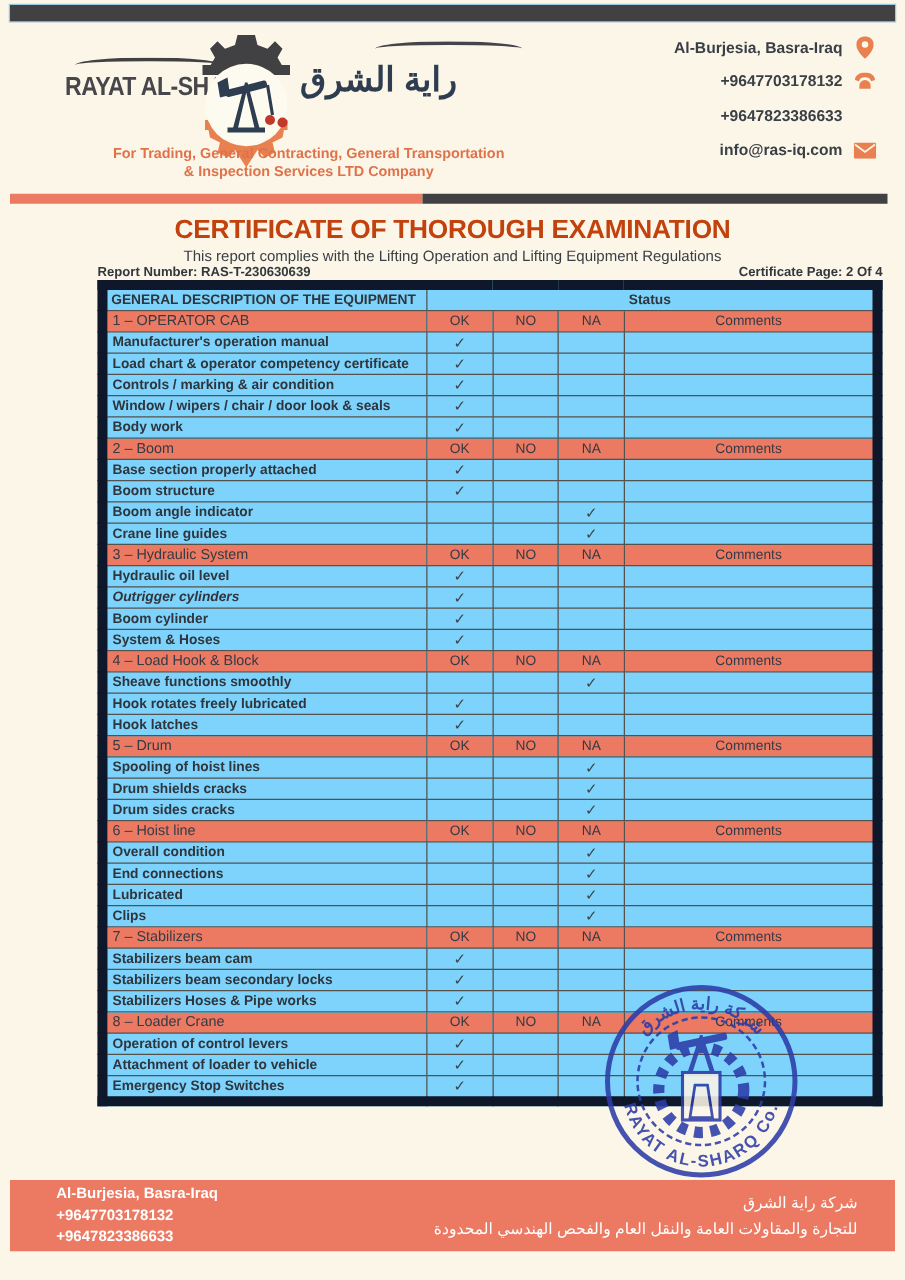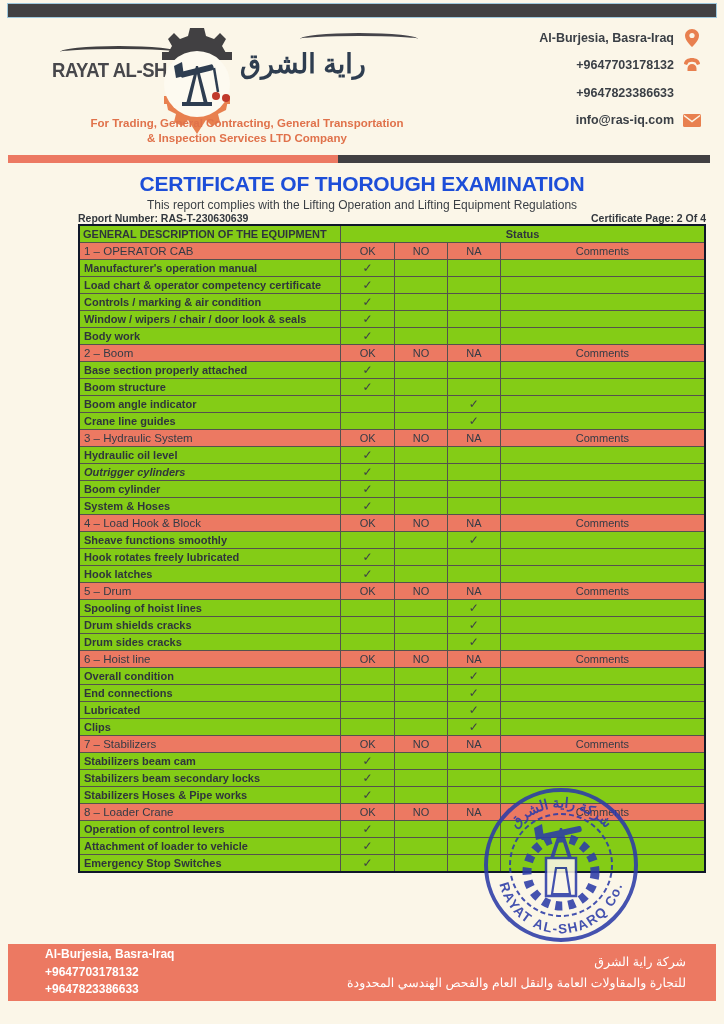--- a/index.html
+++ b/index.html
@@ -31,34 +31,34 @@
   .contact-text { font-size:12.5px; font-weight:600; color:#3A3F45; }
   .contact-ico { width:20px; height:18px; margin-left:8px; display:flex; align-items:center; justify-content:center; }
   .contact-ico svg { display:block; }
   .contact-ico.empty { visibility:hidden; }
   
   .divider { position:absolute; left:8px; top:155px; right:14px; height:8px; display:flex; }
   .divider .d1 { width:47%; background:#EC7962; }
   .divider .d2 { flex:1; background:#414042; }
   
   .cert-title { position:absolute; left:0; top:172px; width:100%; text-align:center;
-                font-size:21px; font-weight:bold; color:#1d4ed8; letter-spacing:-0.2px; }
+                font-size:21px; font-weight:bold; color:#c2410c; letter-spacing:-0.2px; }
   .cert-sub { position:absolute; left:0; top:198px; width:100%; text-align:center;
               font-size:12px; color:#3A3F45; }
   .report-line { position:absolute; left:78px; top:212px; width:628px; display:flex;
                  justify-content:space-between; font-size:10.5px; font-weight:bold; color:#33383E; }
   
   table.checklist { position:absolute; left:78px; top:224px; width:628px;
                     border-collapse:collapse; table-layout:fixed; }
   table.checklist td, table.checklist th {
     border:1px solid #55514D; font-size:11px; color:#2F353C;
     padding:1.5px 3px; height:17px; line-height:13px; vertical-align:middle;
     overflow:hidden; white-space:nowrap;
   }
-  table.checklist { border:2px solid #0f172a; background:#84cc16; }
+  table.checklist { border:8px solid #0f172a; background:#7dd3fc; }
   th.desc-h { text-align:left; font-weight:bold; font-size:11px; padding-left:4px; }
   th.status-h { text-align:center; font-weight:bold; font-size:11.5px; }
   tr.section-row td { background:#EC7962; font-weight:normal; color:#333B46; }
   tr.section-row td.sec-title { text-align:left; padding-left:4px; font-size:11.5px; }
   tr.section-row td.sec-col { text-align:center; }
   tr.item-row td.item-label { text-align:left; font-weight:bold; padding-left:4px; }
   tr.item-row td.chk { text-align:center; font-size:12px; color:#3E4347; font-weight:normal; }
   td.it { font-style:italic; }
   
   .stamp { position:absolute; left:478px; top:786px; width:166px; height:162px; opacity:0.88; z-index:5; }

